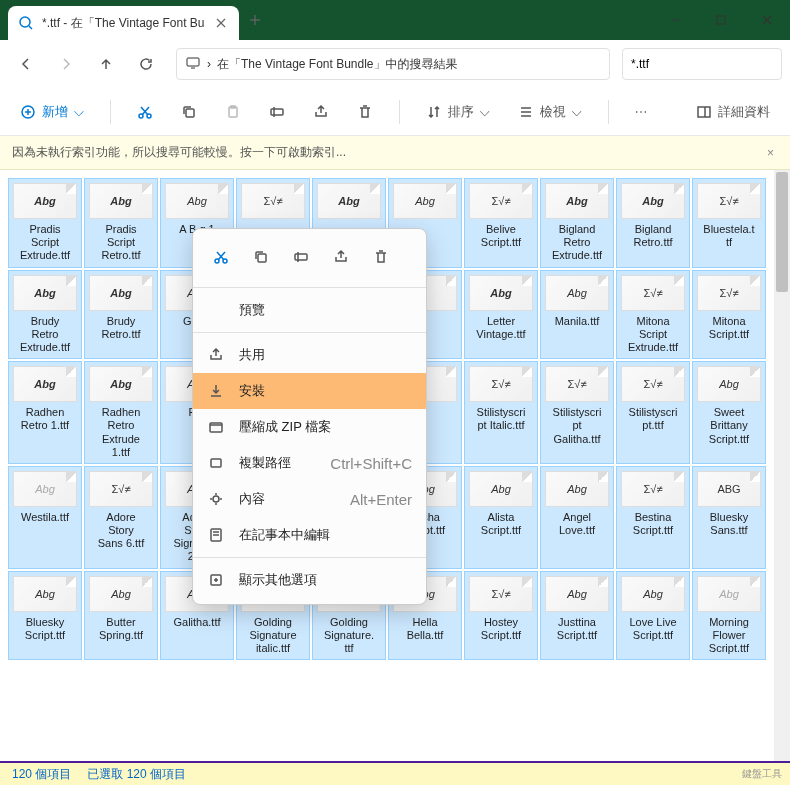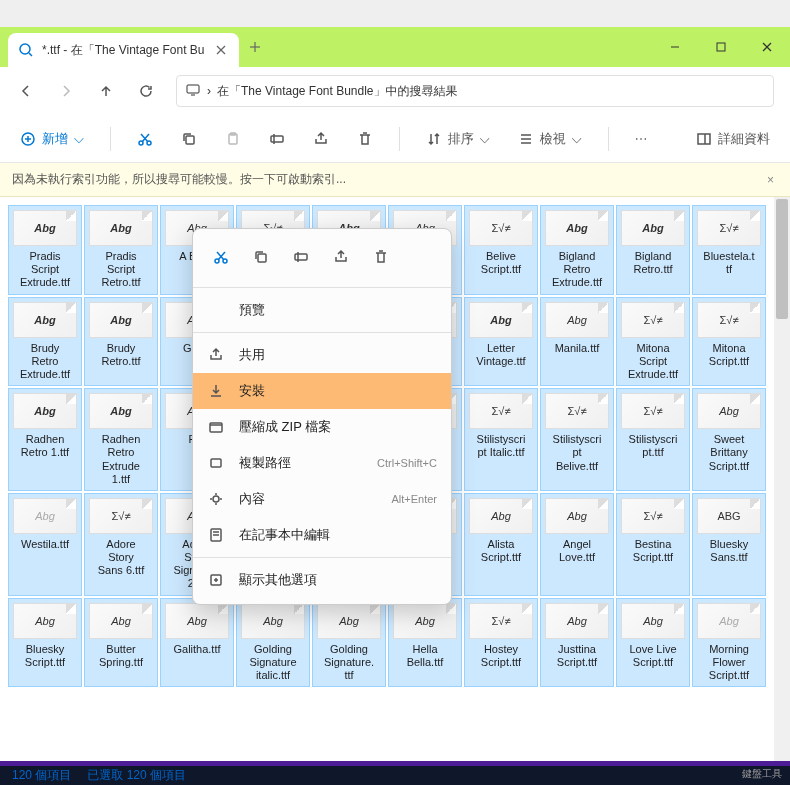--- a/index.html
+++ b/index.html
@@ -1,18 +1,18 @@
 <!DOCTYPE html>
 <html><head>
 <meta charset="utf-8">
 <style>
 * { margin: 0; padding: 0; box-sizing: border-box; font-family: "Microsoft JhengHei", "Segoe UI", sans-serif; }
 body { width: 790px; height: 785px; background: #f0f0f0; overflow: hidden; position: relative; }
 .window { width: 100%; height: 100%; background: #efefef; display: flex; flex-direction: column; }
-.titlebar { height: 40px; display: flex; align-items: center; background: #bef264; margin-top: 27px; }
+.titlebar { height: 40px; display: flex; align-items: center; background: #14532d; }
 .tab { display: flex; align-items: center; background: #fff; border-radius: 8px 8px 0 0; height: 34px; margin-top: 6px; margin-left: 8px; padding: 0 10px; gap: 8px; min-width: 220px; }
 .tab-icon { width: 16px; height: 16px; display: flex; align-items: center; justify-content: center; color: #0078d4; }
 .tab-title { font-size: 12px; color: #333; white-space: nowrap; overflow: hidden; text-overflow: ellipsis; flex: 1; }
 .tab-close { width: 16px; height: 16px; display: flex; align-items: center; justify-content: center; color: #666; cursor: pointer; }
 .new-tab { width: 32px; height: 32px; display: flex; align-items: center; justify-content: center; color: #666; cursor: pointer; }
 .spacer { flex: 1; }
 .winbtn { width: 46px; height: 40px; display: flex; align-items: center; justify-content: center; color: #333; cursor: pointer; }
 .navbar { height: 48px; background: #fff; display: flex; align-items: center; padding: 0 8px; gap: 4px; }
 .navbtn { width: 36px; height: 36px; display: flex; align-items: center; justify-content: center; color: #555; cursor: pointer; border-radius: 4px; }
 .navbtn.disabled { color: #bbb; cursor: default; }
@@ -26,27 +26,27 @@
 .infobar { background: #fffde6; border-bottom: 1px solid #e8e6c0; padding: 8px 12px; font-size: 12px; color: #555; display: flex; align-items: center; }
 .infobar-close { margin-left: auto; color: #888; cursor: pointer; padding: 0 4px; }
 .content { flex: 1; background: #fff; overflow-y: auto; padding: 8px; position: relative; }
 .grid { display: grid; grid-template-columns: repeat(10, 74px); gap: 2px; }
 .item { display: flex; flex-direction: column; align-items: center; padding: 4px 10px; cursor: pointer; }
 .item.selected { background: #cce8ff; border: 1px solid #99d1ff; }
 .item:not(.selected) { border: 1px solid transparent; }
 .thumb { width: 64px; height: 36px; background: linear-gradient(135deg, #fafafa, #f0f0f0); border: 1px solid #ddd; display: flex; align-items: center; justify-content: center; font-size: 11px; font-style: italic; color: #333; position: relative; }
 .thumb .fold { position: absolute; top: 0; right: 0; width: 10px; height: 10px; background: linear-gradient(135deg, #ddd 50%, #fff 50%); }
 .label { font-size: 11px; text-align: center; margin-top: 4px; color: #222; word-break: break-word; line-height: 1.2; max-width: 72px; }
-.statusbar { height: 24px; background: #0f172a; border-top: 5px solid #4c1d95; display: flex; align-items: center; padding: 0 12px; font-size: 12px; color: #0066cc; gap: 16px; }
-.ctxmenu { position: absolute; top: 228px; left: 192px; width: 260px; background: #fcfcfc; border: 1px solid #ccc; border-radius: 8px; box-shadow: 0 8px 24px rgba(0,0,0,0.2); z-index: 100; padding: 6px 0; }
+.statusbar { height: 24px; background: #fef9c3; border-top: 2px solid #4c1d95; display: flex; align-items: center; padding: 0 12px; font-size: 12px; color: #0066cc; gap: 16px; }
+.ctxmenu { position: absolute; top: 228px; left: 192px; width: 235px; background: #fcfcfc; border: 1px solid #ccc; border-radius: 8px; box-shadow: 0 8px 24px rgba(0,0,0,0.2); z-index: 100; padding: 6px 0; }
 .ctxrow { display: flex; align-items: center; height: 36px; padding: 0 14px; gap: 14px; font-size: 13px; color: #222; cursor: pointer; }
 .ctxrow.highlight { background: #fdba74; }
 .ctxicon { width: 18px; height: 18px; display: flex; align-items: center; justify-content: center; color: #555; flex-shrink: 0; }
 .ctxlabel { flex: 1; }
-.ctxshort { font-size: 11px; color: #888; }
+.ctxshort { font-size: 15px; color: #888; }
 .ctxsep { height: 1px; background: #e0e0e0; margin: 4px 0; }
 .ctxtoprow { display: flex; gap: 4px; padding: 4px 10px 8px; }
 .ctxtopbtn { width: 36px; height: 36px; display: flex; align-items: center; justify-content: center; border-radius: 4px; cursor: pointer; color: #555; }
 .watermark { position: absolute; bottom: 4px; right: 8px; font-size: 10px; color: #999; font-family: Liberation Sans, sans-serif; }
 svg { width: 16px; height: 16px; }
 .scrollbar-track { position: absolute; right: 0; top: 0; bottom: 0; width: 16px; background: #f0f0f0; }
 .scrollbar-thumb { position: absolute; right: 2px; top: 2px; width: 12px; height: 120px; background: #c0c0c0; border-radius: 2px; }
 </style>
 </head>
 <body>
@@ -115,20 +115,21 @@
         </svg>
       </div>
     <div class="breadcrumb">
       <span><svg viewBox="0 0 16 16" fill="none" stroke="currentColor">
             <rect x="2" y="3" width="12" height="8" rx="1"></rect>
             <line x1="6" y1="13" x2="10" y2="13"></line>
           </svg></span>
       <span>›</span>
       <span>在「The Vintage Font Bundle」中的搜尋結果</span>
     </div>
+    <input class="searchbox" value="*.ttf" style="">
   </div>
 
   <div class="toolbar">
     <div class="tbtn accent disabled">
       <svg viewBox="0 0 16 16" fill="none" stroke="currentColor" stroke-width="1.5">
           <circle cx="8" cy="8" r="6"></circle>
           <line x1="8" y1="5" x2="8" y2="11"></line>
           <line x1="5" y1="8" x2="11" y2="8"></line>
         </svg>
       <span>新增</span>
@@ -394,21 +395,21 @@
             <div class="fold"></div>
             <span style="font-style:normal">Σ√≠</span>
           </div>
           <div class="label">Stilistyscript Italic.ttf</div>
         </div>
         <div class="item selected">
           <div class="thumb">
             <div class="fold"></div>
             <span style="font-style:normal">Σ√≠</span>
           </div>
-          <div class="label">Stilistyscript Belive.ttf</div>
+          <div class="label">Stilistyscript Galitha.ttf</div>
         </div>
         <div class="item selected">
           <div class="thumb">
             <div class="fold"></div>
             <span style="font-style:normal">Σ√≠</span>
           </div>
           <div class="label">Stilistyscript.ttf</div>
         </div>
         <div class="item selected">
           <div class="thumb">

